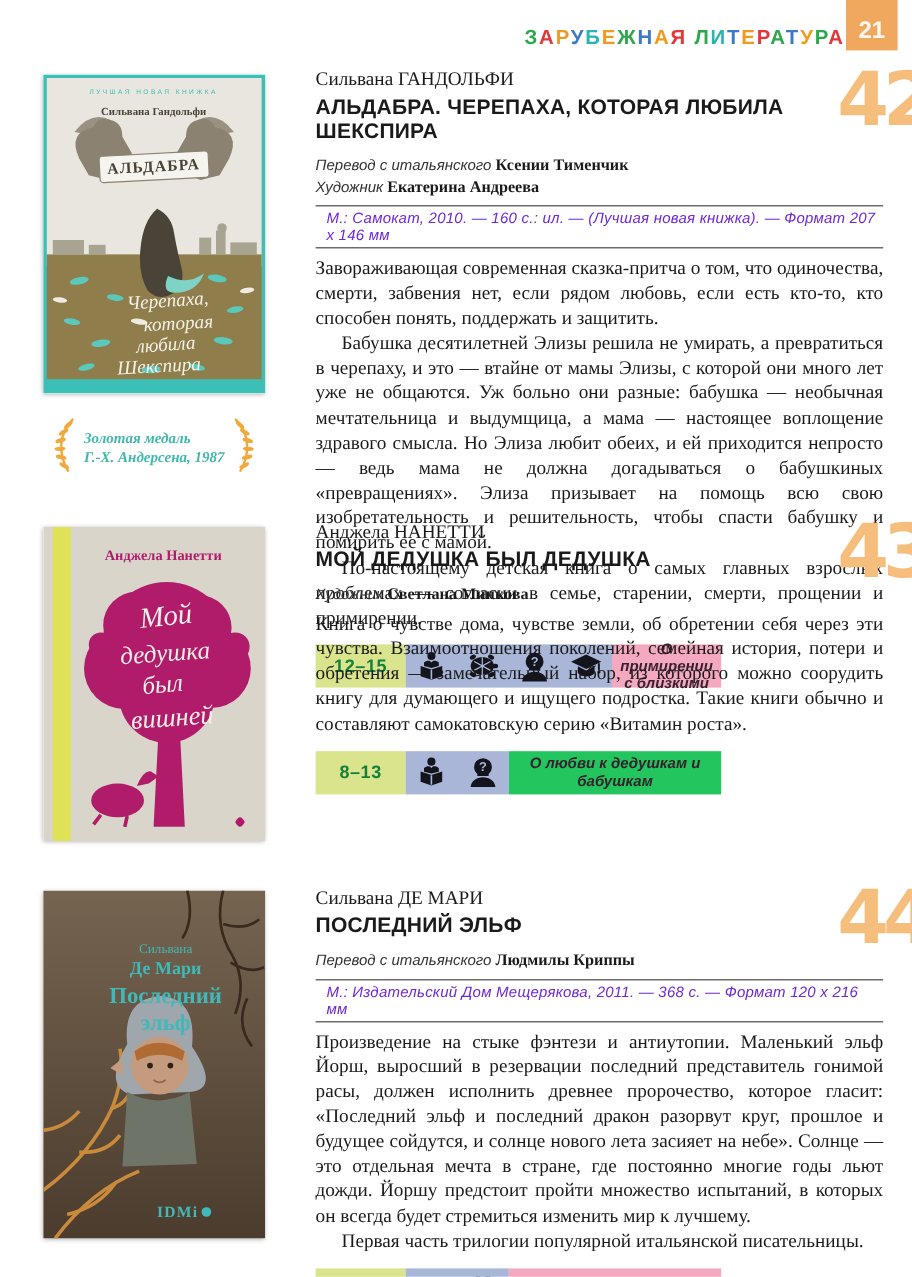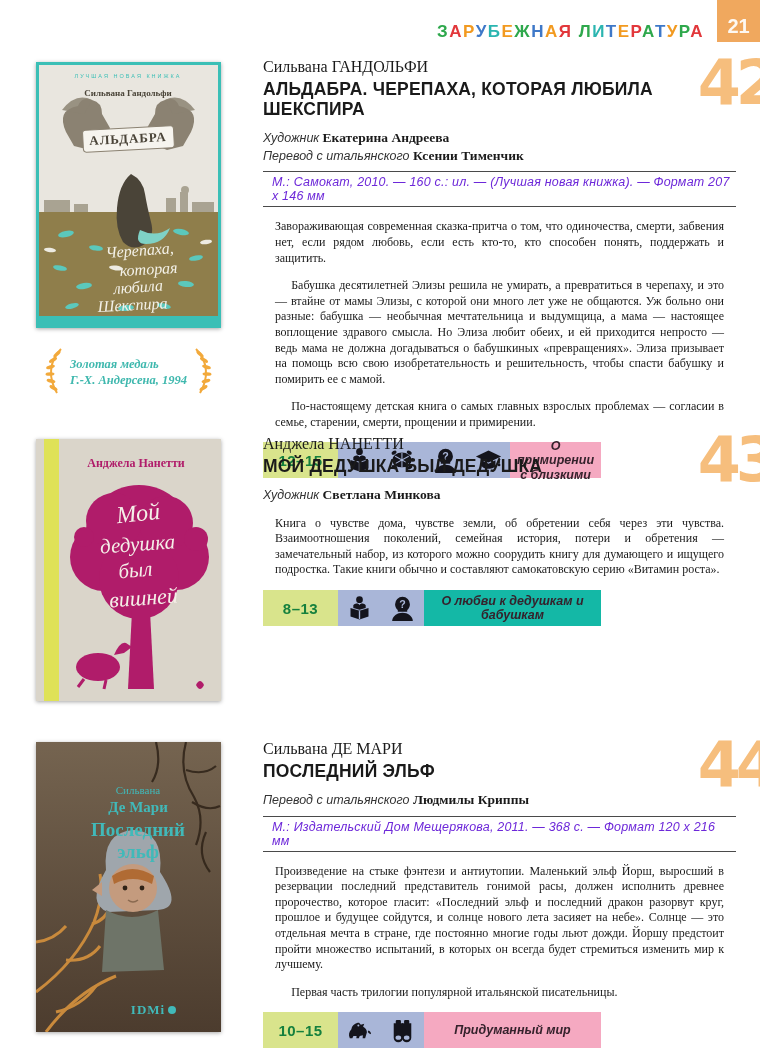--- a/index.html
+++ b/index.html
@@ -4,21 +4,21 @@
 <style>
   html,body{margin:0;padding:0;}
   body{
     width:760px;height:1064px;position:relative;overflow:hidden;
     background:#ffffff;
     font-family:"Liberation Serif", serif;
     color:#1a1a1a;
   }
   
   .page-num-box{
-    position:absolute;top:0;right:0;width:43px;height:42px;
+    position:absolute;top:0;right:12px;width:43px;height:42px;
     display:flex;align-items:flex-end;justify-content:center;
     padding-bottom:4px;box-sizing:border-box;
   }
   .page-num-box span{
     color:#fff;font:bold 20px "Liberation Sans",sans-serif;opacity:.92;
   }
   .header-title{
     position:absolute;top:22px;right:56px;
     font:bold 17px "Liberation Sans",sans-serif;
     letter-spacing:1.5px;white-space:pre;
@@ -39,21 +39,21 @@
   }
   .credit-line{font-size:13.5px;line-height:1.3;}
   .credit-label{font-style:italic;font-family:"Liberation Sans",sans-serif;font-size:12.5px;color:#333;}
   .credit-name{font-weight:bold;}
   .imprint{
     margin-top:7px;border-top:1px solid #4a4a4a;border-bottom:1px solid #4a4a4a;
     padding:3px 0 3px 9px;
     font:italic 12.5px "Liberation Sans",sans-serif;color:#6d28d9;letter-spacing:.2px;
   }
   .desc-block{margin-top:7px;}
-  p.desc{margin:12px;font-size:12px;line-height:1.3;text-align:justify;}
+  p.desc{margin:0;font-size:16px;line-height:1.3;text-align:justify;}
   p.desc + p.desc{text-indent:1.35em;}
   p.desc:empty{display:none;}
   .credit-line:empty{display:none;}
   
   .badge-row{display:flex;width:338px;height:36px;margin-top:11px;}
   .age-box{
     width:75px;display:flex;align-items:center;justify-content:center;
     font:bold 15px "Liberation Sans",sans-serif;color:#15803d;letter-spacing:.5px;
   }
   .icon-strip{display:flex;align-items:center;}
@@ -155,42 +155,42 @@
           <ellipse cx="13" cy="14" rx="4.5" ry="1.8" transform="rotate(-30 13 14)"></ellipse>
           <ellipse cx="10.5" cy="21" rx="4.5" ry="1.8" transform="rotate(-16 10.5 21)"></ellipse>
           <ellipse cx="10" cy="28" rx="4.5" ry="1.8" transform="rotate(-2 10 28)"></ellipse>
           <ellipse cx="11" cy="35" rx="4.5" ry="1.8" transform="rotate(14 11 35)"></ellipse>
           <ellipse cx="13.5" cy="42" rx="4.5" ry="1.8" transform="rotate(30 13.5 42)"></ellipse>
         </g>
       </svg>
     </span>
     <span class="award-text">
       <span>Золотая медаль</span><br>
-      <span>Г.-Х. Андерсена, 1994</span>
+      <span>Г.-Х. Андерсена, 1987</span>
     </span>
     <span>
       <svg width="26" height="50" viewBox="0 0 26 50" style="transform:scaleX(-1)">
         <path d="M21 3 C9 15 8 32 17 47" stroke="#F2A93B" stroke-width="2" fill="none"></path>
         <g fill="#F2A93B">
           <ellipse cx="17" cy="8" rx="4.5" ry="1.8" transform="rotate(-42 17 8)"></ellipse>
           <ellipse cx="13" cy="14" rx="4.5" ry="1.8" transform="rotate(-30 13 14)"></ellipse>
           <ellipse cx="10.5" cy="21" rx="4.5" ry="1.8" transform="rotate(-16 10.5 21)"></ellipse>
           <ellipse cx="10" cy="28" rx="4.5" ry="1.8" transform="rotate(-2 10 28)"></ellipse>
           <ellipse cx="11" cy="35" rx="4.5" ry="1.8" transform="rotate(14 11 35)"></ellipse>
           <ellipse cx="13.5" cy="42" rx="4.5" ry="1.8" transform="rotate(30 13.5 42)"></ellipse>
         </g>
       </svg>
     </span>
   </div>
 
   <div class="text-col">
     <div class="book-author">Сильвана ГАНДОЛЬФИ</div>
     <h2 class="book-title">АЛЬДАБРА. ЧЕРЕПАХА, КОТОРАЯ ЛЮБИЛА ШЕКСПИРА</h2>
+    <div class="credit-line"><span class="credit-label">Перевод с итальянского</span> <span class="credit-name">Ксении Тименчик</span></div>
     <div class="credit-line"><span class="credit-label">Художник</span> <span class="credit-name">Екатерина Андреева</span></div>
-    <div class="credit-line"><span class="credit-label">Перевод с итальянского</span> <span class="credit-name">Ксении Тименчик</span></div>
     <div class="imprint">М.: Самокат, 2010. — 160 с.: ил. — (Лучшая новая книжка). — Формат 207 х 146 мм</div>
     <div class="desc-block">
       <p class="desc">Завораживающая современная сказка-притча о том, что одиночества, смерти, забвения нет, если рядом любовь, если есть кто-то, кто способен понять, поддержать и защитить.</p>
       <p class="desc">Бабушка десятилетней Элизы решила не умирать, а превратиться в черепаху, и это — втайне от мамы Элизы, с которой они много лет уже не общаются. Уж больно они разные: бабушка — необычная мечтательница и выдумщица, а мама — настоящее воплощение здравого смысла. Но Элиза любит обеих, и ей приходится непросто — ведь мама не должна догадываться о бабушкиных «превращениях». Элиза призывает на помощь всю свою изобретательность и решительность, чтобы спасти бабушку и помирить ее с мамой.</p>
       <p class="desc">По-настоящему детская книга о самых главных взрослых проблемах — согласии в семье, старении, смерти, прощении и примирении.</p>
     </div>
     <div class="badge-row">
       <div class="age-box" style="background: rgb(217, 228, 140);">12–15</div>
       <div class="icon-strip" style="background: rgb(169, 182, 216);">
           <span class="bicon">
@@ -290,21 +290,21 @@
             </svg>
           </span>
           <span class="bicon">
             <svg viewBox="0 0 24 24">
               <path fill="#14141c" d="M12 1.6a6.6 6.6 0 016.6 6.6c0 2.2-1 4-2.4 5.1v1.5H7.8v-1.5C6.4 12.2 5.4 10.4 5.4 8.2A6.6 6.6 0 0112 1.6z"></path>
               <path fill="#14141c" d="M2.8 23c.4-4.3 4.4-7.2 9.2-7.2s8.8 2.9 9.2 7.2z"></path>
               <text x="12" y="11.4" text-anchor="middle" font-size="9.5" font-weight="bold" fill="#A9B6D8" font-family="Liberation Sans,sans-serif">?</text>
             </svg>
           </span>
         </div>
-      <div class="tag-box" style="background: #14b8a6;">О любви к дедушкам и бабушкам</div>
+      <div class="tag-box" style="background: #22c55e;">О любви к дедушкам и бабушкам</div>
     </div>
   </div>
 </section>
 
 <section class="entry" style="top:740px;height:320px;">
   <div class="entry-number" style="color: rgb(246, 190, 125);">44</div>
 
   <div class="cover-wrap" style="top:2px;">
     <svg width="185" height="290" viewBox="0 0 185 290">
       <defs>

